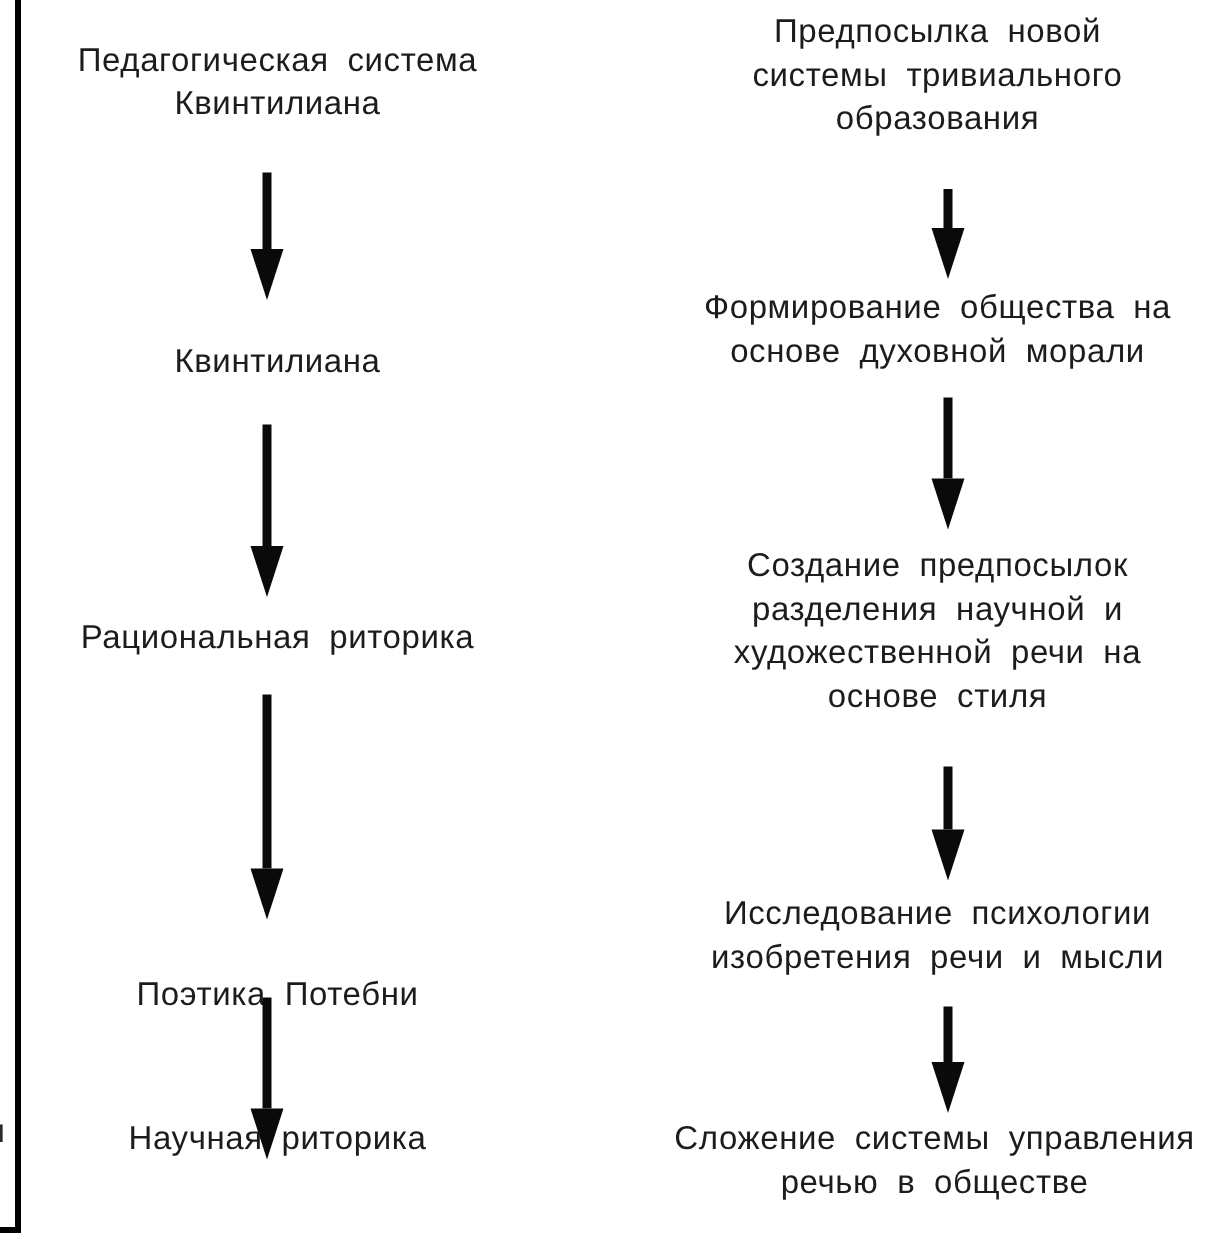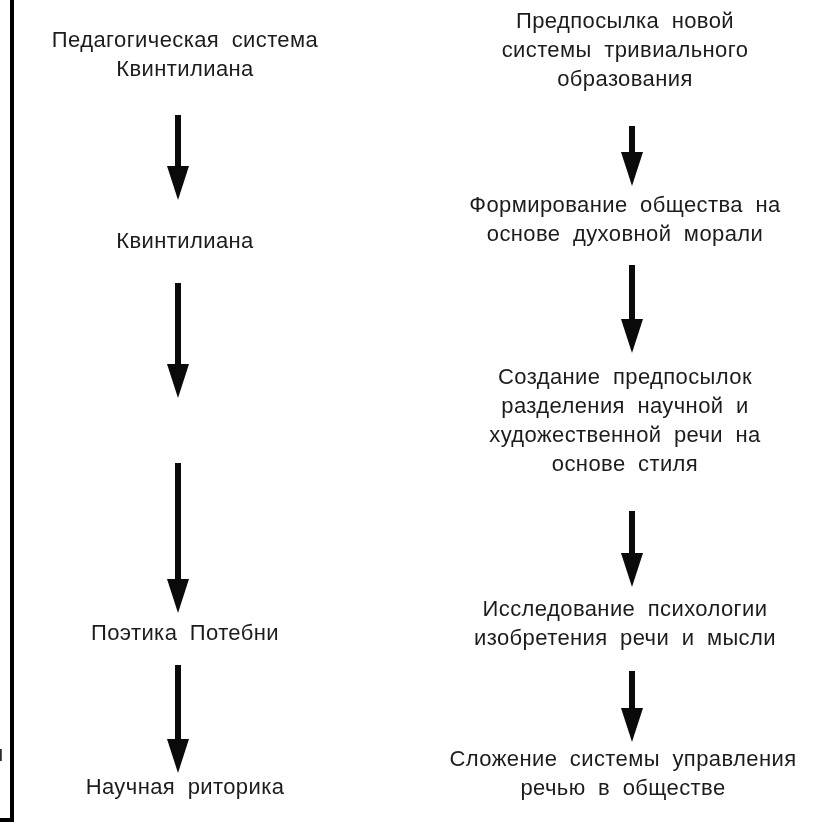--- a/index.html
+++ b/index.html
@@ -84,34 +84,35 @@
     <div class="head"></div>
   </div>
 
   <div class="node" style="left:25px; top:226px; width:320px;">Квинтилиана</div>
 
   <div class="arrow" style="left:166px; top:283px; height:115px;">
     <div class="shaft"></div>
     <div class="head"></div>
   </div>
 
+  <div class="node" style="left:25px; top:410px; width:320px;">Рациональная риторика</div>
 
   <div class="arrow" style="left:166px; top:463px; height:150px;">
     <div class="shaft"></div>
     <div class="head"></div>
   </div>
 
-  <div class="node" style="left:25px; top:618px; width:320px;">Поэтика Потебни</div>
+  <div class="node" style="left:25px; top:648px; width:320px;">Поэтика Потебни</div>
 
   <div class="arrow" style="left:166px; top:665px; height:108px;">
     <div class="shaft"></div>
     <div class="head"></div>
   </div>
 
-  <div class="node" style="left:25px; top:772px; width:320px;">Научная риторика</div>
+  <div class="node" style="left:25px; top:744px; width:320px;">Научная риторика</div>
 
   <div class="node" style="left:425px; top:6px; width:400px;">Предпосылка новой
 системы тривиального
 образования</div>
 
   <div class="arrow" style="left:620px; top:126px; height:60px;">
     <div class="shaft"></div>
     <div class="head"></div>
   </div>
 

